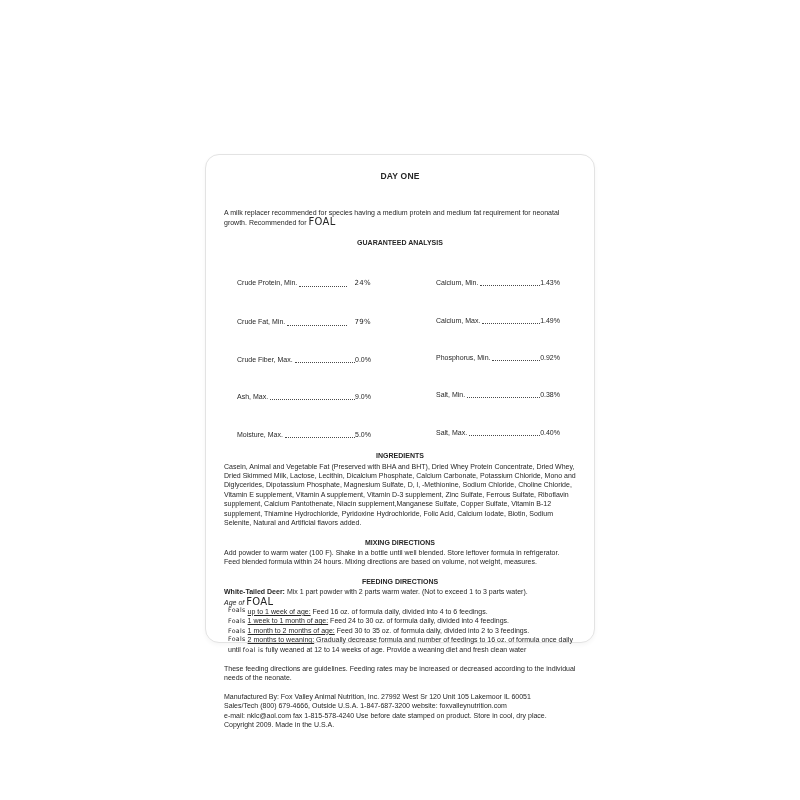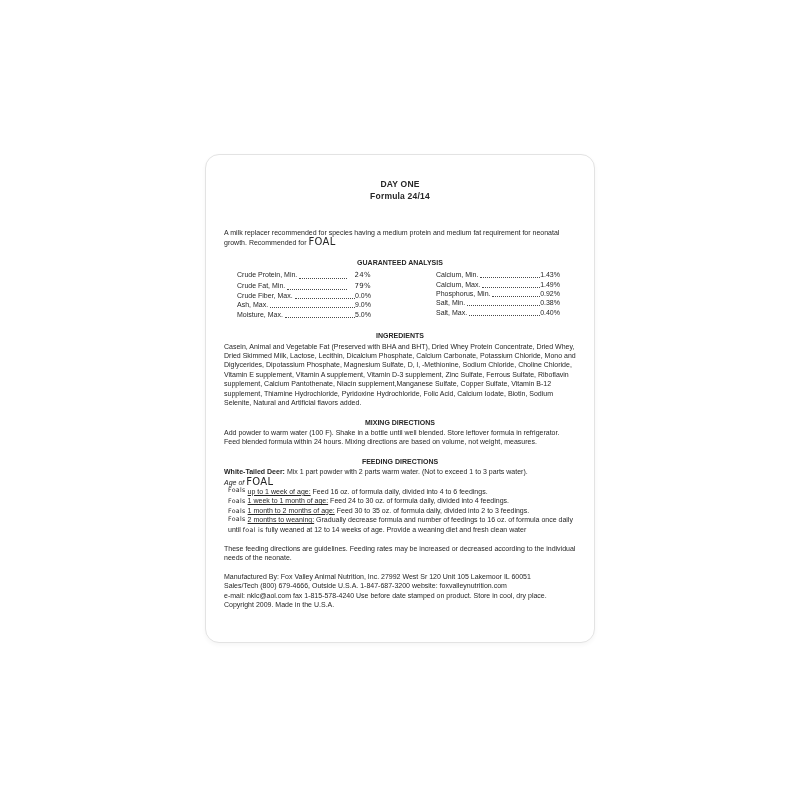--- a/index.html
+++ b/index.html
@@ -20,21 +20,21 @@
     position: absolute;
     left: 205px;
     top: 154px;
     width: 390px;
     height: 489px;
     box-sizing: border-box;
     background: #ffffff;
     border: 1px solid #e3e3e3;
     border-radius: 14px;
     box-shadow: 0 2px 4px rgba(0,0,0,0.04);
-    padding: 23px 18px 0 18px;
+    padding: 15px 18px 0 18px;
     font-size: 7px;
     line-height: 9.4px;
   }
   .title-block {
     text-align: center;
     font-weight: bold;
     font-size: 8.5px;
     line-height: 12px;
     letter-spacing: 0.2px;
   }
@@ -59,21 +59,21 @@
 
   
   .ga-wrap {
     display: flex;
     justify-content: space-between;
     margin-top: 3px;
     padding: 0 16px 0 13px;
   }
   .ga-col { width: 134px; }
   .ga-col.right { width: 124px; }
-  .ga-row { display: flex; align-items: baseline; }
+  .ga-row { display: flex; align-items: baseline; margin-top: 28px; }
   .ga-label { white-space: nowrap; }
   .ga-lead {
     flex: 1;
     border-bottom: 1px dotted #4a4a4a;
     align-self: flex-end;
     margin: 0 0 1.5px 2px;
     min-width: 8px;
   }
   .ga-lead.gap { margin-right: 8px; }
   .ga-value { white-space: nowrap; }
@@ -87,21 +87,20 @@
   .manufacturer { margin-top: 9px; }
 </style>
 </head>
 <body>
 
 <div class="stage">
   <div class="label-card">
 
     <div class="title-block">
       <div>DAY ONE</div>
-      <div>Formula 24/14</div>
     </div>
 
     <div class="intro">
       <span>A milk replacer recommended for species having a medium protein and medium fat requirement for neonatal growth. Recommended for</span>
       <span class="fillin caps">FOAL</span>
     </div>
 
     <div class="sec-heading">GUARANTEED ANALYSIS</div>
 
     <div class="ga-wrap">

